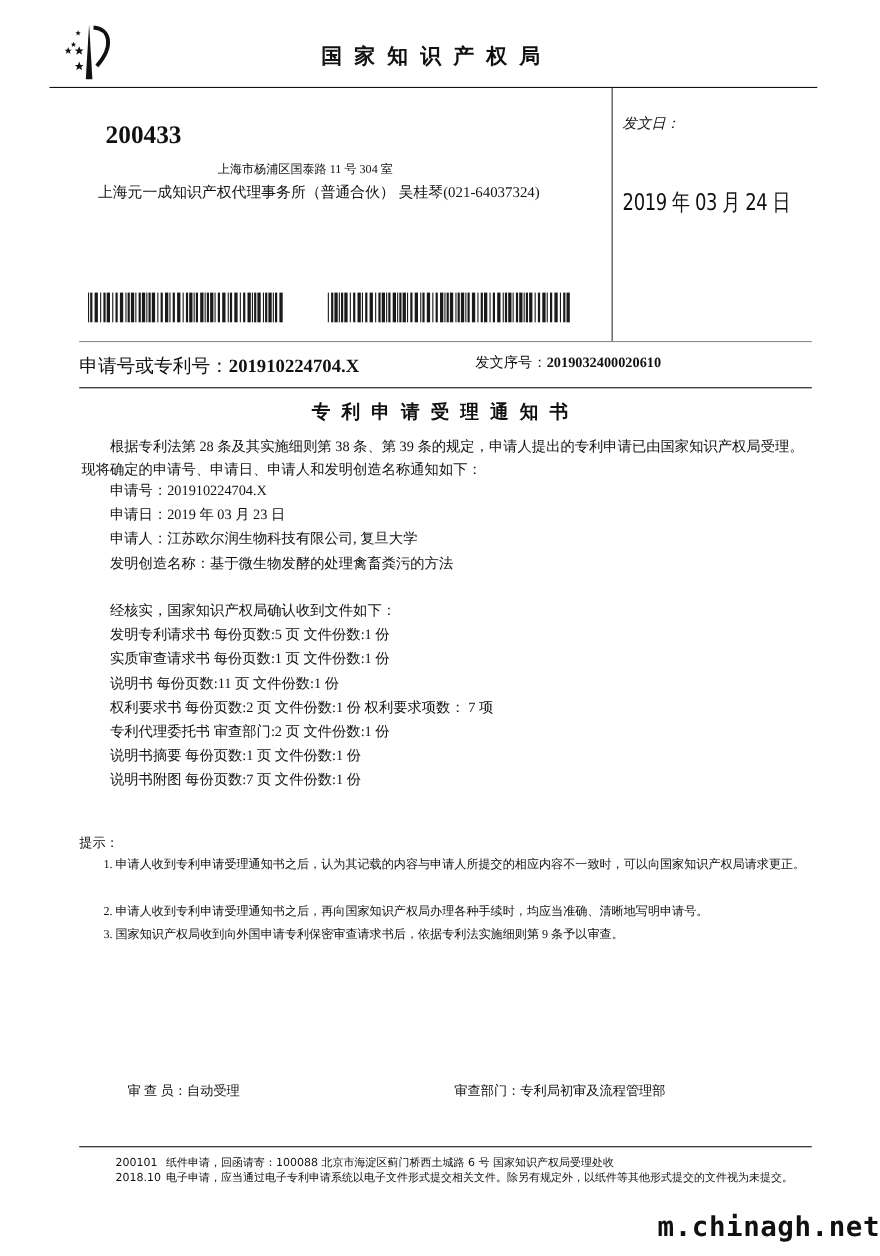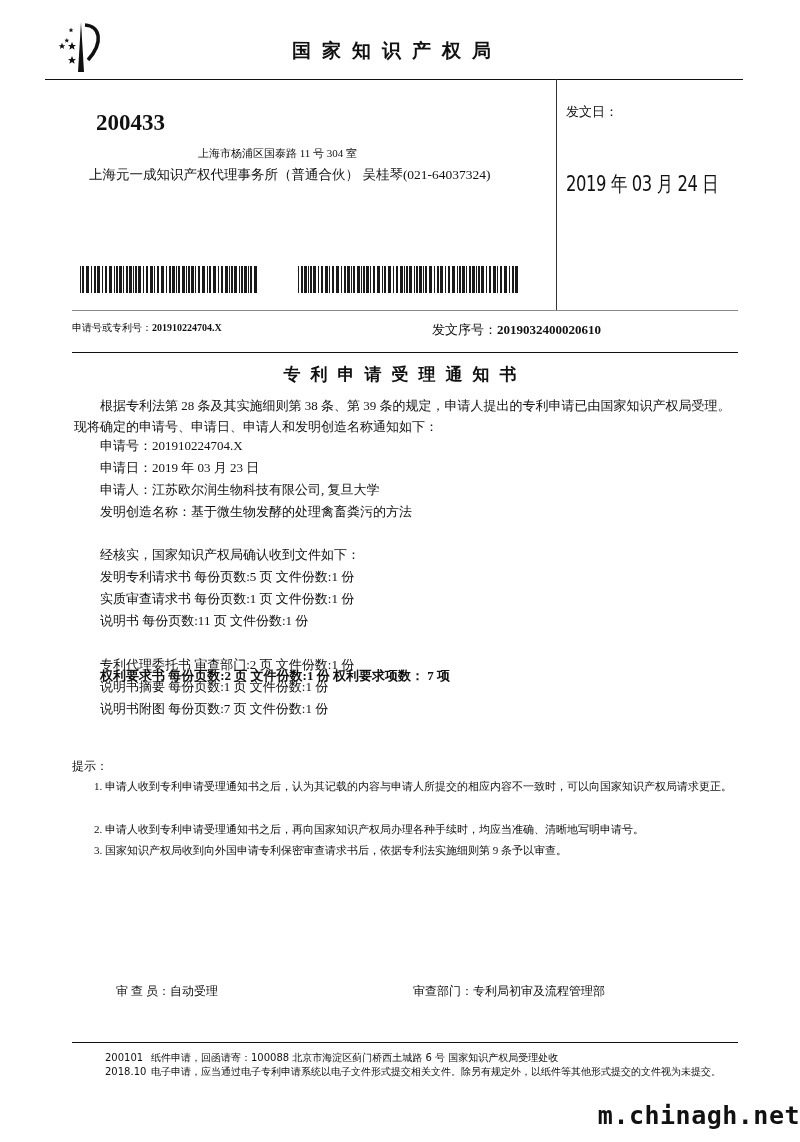--- a/index.html
+++ b/index.html
@@ -17,27 +17,27 @@
   #rule-top { left: 45px; width: 698px; top: 79px; border-top: 1.4px solid #111; }
   #rule-vertical { left: 556px; top: 79px; width: 0; height: 231px; border-left: 1.2px solid #333; }
   #rule-gray { left: 72px; width: 666px; top: 310px; border-top: 1.6px solid #8a8a8a; }
   #rule-title { left: 72px; width: 666px; top: 352px; border-top: 1.2px solid #111; }
   #rule-footer { left: 72px; width: 666px; top: 1042px; border-top: 1.2px solid #111; }
 
   #postcode { left: 96px; top: 110px; font-size: 23px; font-weight: bold; }
   #address-line { left: 198px; top: 146px; font-size: 11px; }
   #agency-line { left: 89px; top: 166px; font-size: 13.5px; }
 
-  #send-date-label { left: 566px; top: 103px; font-size: 13px; }
+  #send-date-label { left: 566px; top: 103px; font-size: 13px; font-style: italic; }
   #send-date-value { left: 566px; top: 170px; font-size: 21px; transform: scaleX(0.78); transform-origin: left top; letter-spacing: -0.5px; }
 
   .barcode { position: absolute; top: 266px; height: 27px; display: flex; align-items: stretch; }
   .barcode span { display: block; background: #1a1a1a; margin-right: 1px; }
 
-  #app-no-row { left: 72px; top: 321px; font-size: 10px; }
+  #app-no-row { left: 72px; top: 321px; font-size: 17px; }
   #app-no-row b, #serial-row b { font-weight: bold; }
   #serial-row { left: 432px; top: 321px; font-size: 13px; }
 
   #doc-title { left: 0; width: 800px; top: 363px; text-align: center; font-size: 17px; font-weight: bold; letter-spacing: 10px; padding-left: 10px; }
 
   .body-text { font-size: 13px; line-height: 21px; }
   #intro { left: 74px; top: 395px; width: 668px; text-indent: 26px; }
   .kv { left: 100px; font-size: 13px; }
 
   #tips-label { left: 72px; top: 758px; font-size: 12px; }
@@ -226,21 +226,21 @@
   <span>申请人：</span><span>江苏欧尔润生物科技有限公司, 复旦大学</span>
 </div>
 <div class="abs kv serif" style="top:503px;">
   <span>发明创造名称：</span><span>基于微生物发酵的处理禽畜粪污的方法</span>
 </div>
 
 <div class="abs kv serif" style="top:546px;">经核实，国家知识产权局确认收到文件如下：</div>
 <div class="abs kv serif" style="top:568px;">发明专利请求书  每份页数:5 页  文件份数:1 份</div>
 <div class="abs kv serif" style="top:590px;">实质审查请求书  每份页数:1 页  文件份数:1 份</div>
 <div class="abs kv serif" style="top:612px;">说明书  每份页数:11 页  文件份数:1 份</div>
-<div class="abs kv serif" style="top:667px;font-weight:bold;">权利要求书  每份页数:2 页  文件份数:1 份  权利要求项数：   7 项</div>
+<div class="abs kv serif" style="top:634px;">权利要求书  每份页数:2 页  文件份数:1 份  权利要求项数：   7 项</div>
 <div class="abs kv serif" style="top:656px;">专利代理委托书  审查部门:2 页  文件份数:1 份</div>
 <div class="abs kv serif" style="top:678px;">说明书摘要  每份页数:1 页  文件份数:1 份</div>
 <div class="abs kv serif" style="top:700px;">说明书附图  每份页数:7 页  文件份数:1 份</div>
 
 <div id="tips-label" class="abs serif">提示：</div>
 <div class="abs tip serif" style="left:72px;top:776px;width:670px;text-indent:22px;">1. 申请人收到专利申请受理通知书之后，认为其记载的内容与申请人所提交的相应内容不一致时，可以向国家知识产权局请求更正。</div>
 <div class="abs tip serif" style="left:94px;top:819px;width:648px;">2. 申请人收到专利申请受理通知书之后，再向国家知识产权局办理各种手续时，均应当准确、清晰地写明申请号。</div>
 <div class="abs tip serif" style="left:94px;top:840px;width:648px;">3. 国家知识产权局收到向外国申请专利保密审查请求书后，依据专利法实施细则第 9 条予以审查。</div>
 
 <div id="examiner" class="abs serif">审  查  员：自动受理</div>

